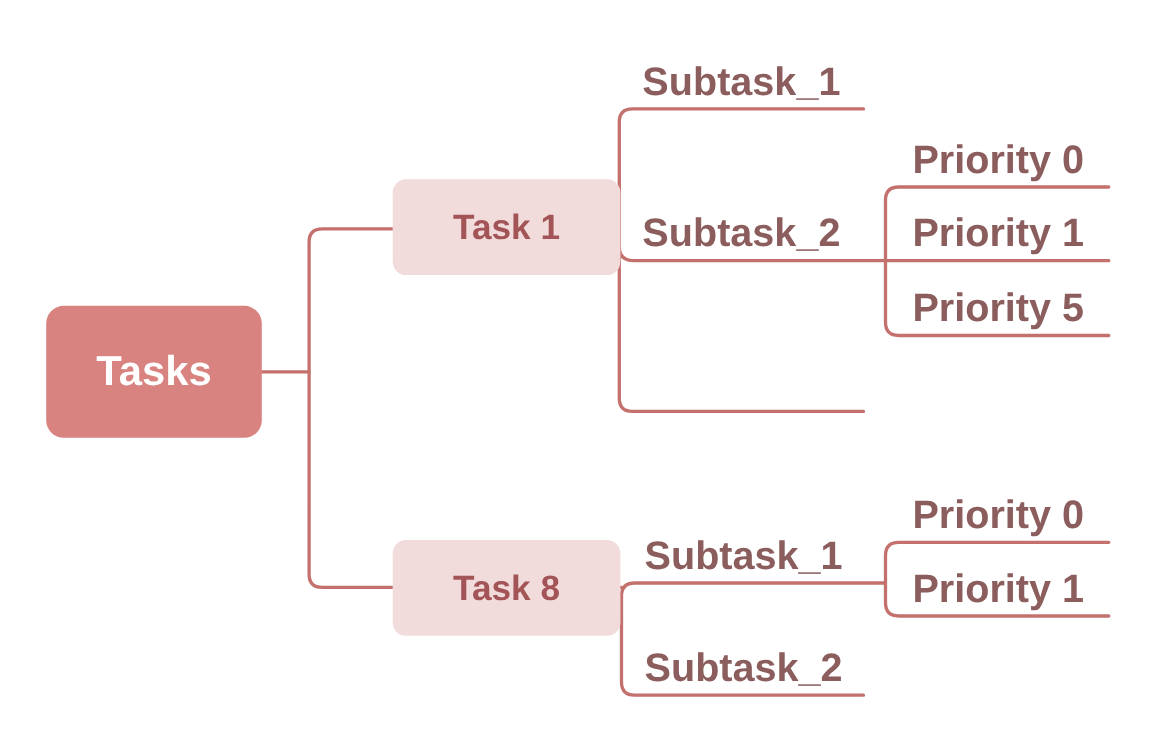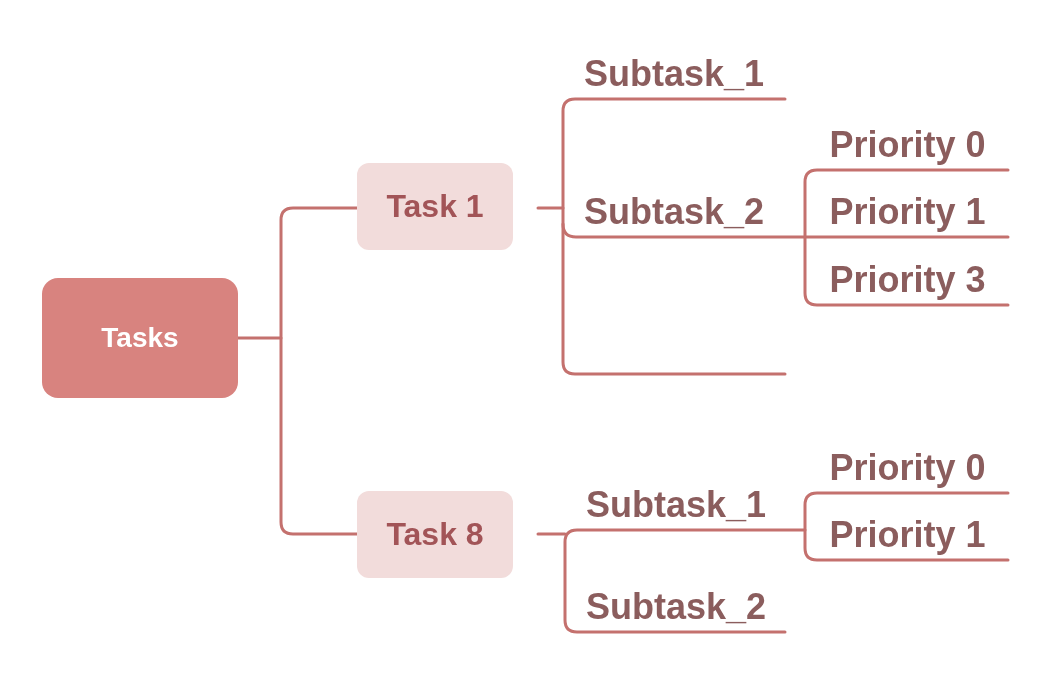--- a/index.html
+++ b/index.html
@@ -36,25 +36,25 @@
     box-sizing: border-box;
   }
   .node.root {
     left: 42px;
     top: 278px;
     width: 196px;
     height: 120px;
     background: #d8837f;
     border-radius: 16px;
     color: #ffffff;
-    font-size: 28px;
+    font-size: 38px;
     font-weight: bold;
   }
   .node.task {
-    width: 156px;
+    width: 207px;
     height: 87px;
     background: #f2dcdb;
     border-radius: 12px;
     color: #a25457;
     font-size: 32px;
     font-weight: bold;
   }
   .node.task1 { left: 357px; top: 163px; }
   .node.task2 { left: 357px; top: 491px; }
   .leaf {
@@ -96,21 +96,21 @@
 
   <div class="node task task2">
     <span>Task 8</span>
   </div>
 
   <div class="leaf sub" style="top:57px">Subtask_1</div>
   <div class="leaf sub" style="top:195px">Subtask_2</div>
 
   <div class="leaf pri" style="top:128px">Priority 0</div>
   <div class="leaf pri" style="top:195px">Priority 1</div>
-  <div class="leaf pri" style="top:263px">Priority 3</div>
+  <div class="leaf pri" style="top:263px">Priority 5</div>
 
   <div class="leaf sub" style="left:565px;top:488px">Subtask_1</div>
   <div class="leaf sub" style="left:565px;top:590px">Subtask_2</div>
 
   <div class="leaf pri" style="top:451px">Priority 0</div>
   <div class="leaf pri" style="top:518px">Priority 1</div>
 
 </div>
 
 </body></html>

